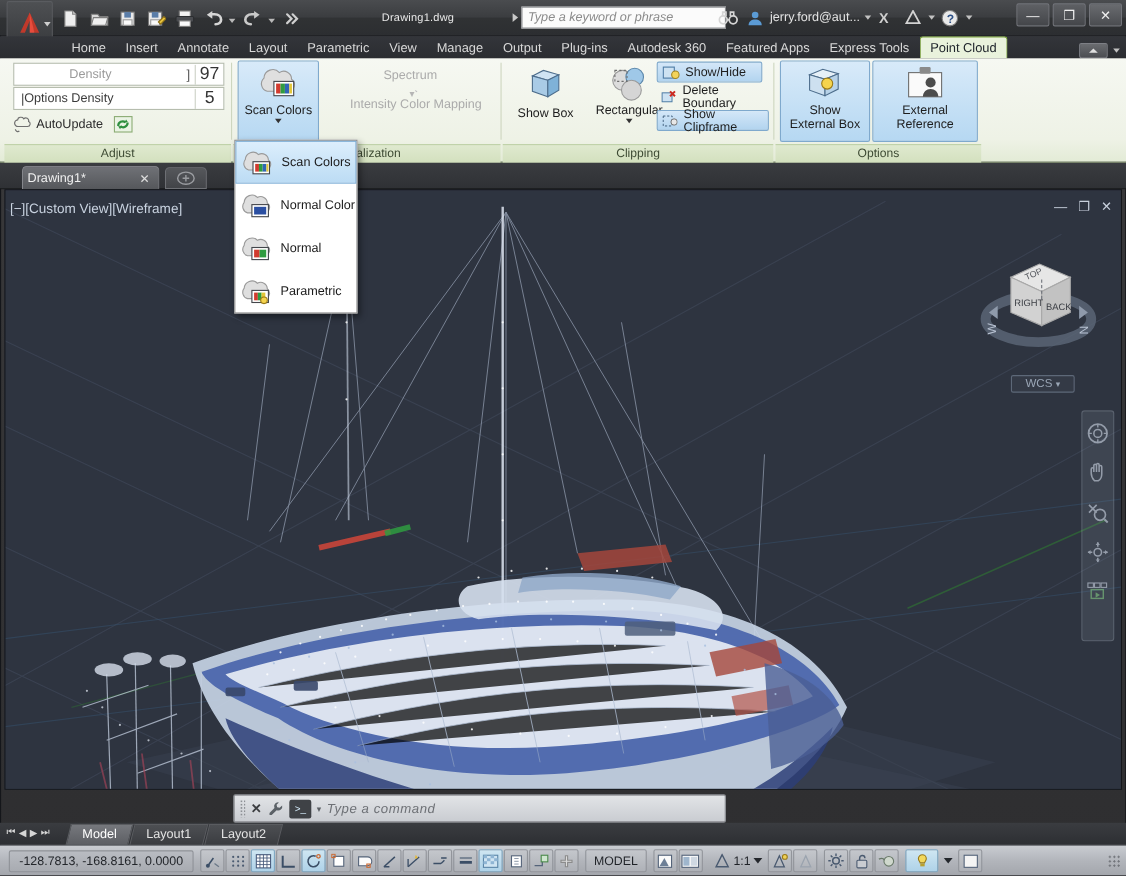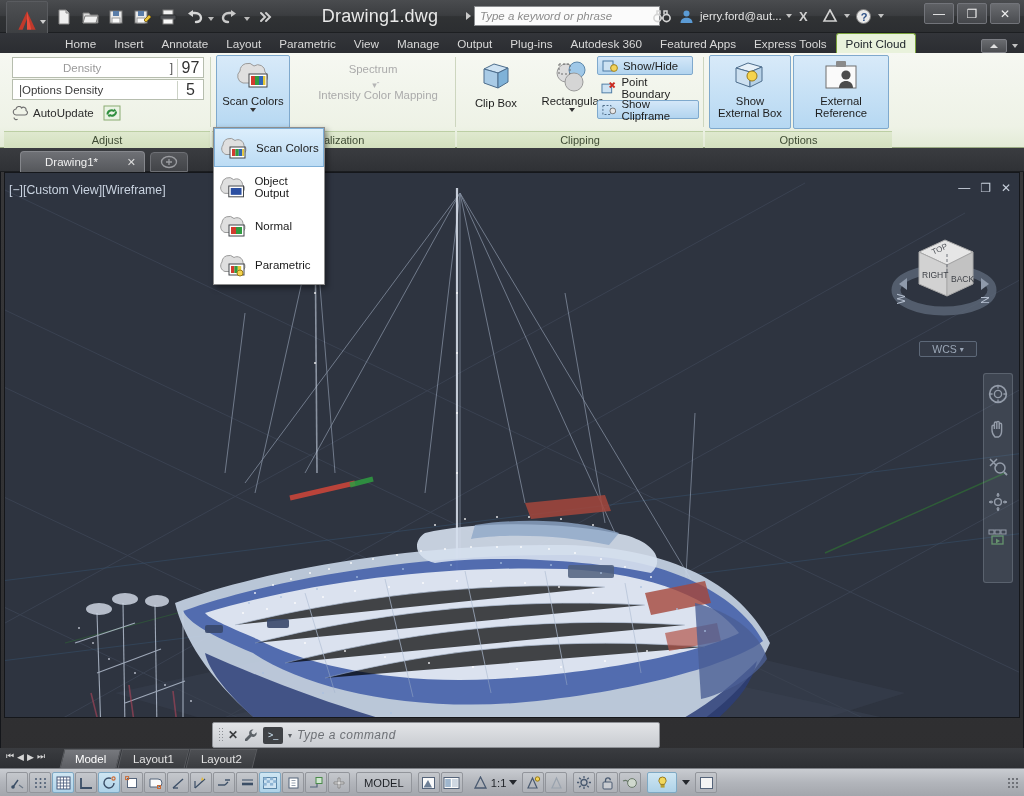--- a/index.html
+++ b/index.html
@@ -34,21 +34,21 @@
     position:absolute; left:40px; top:20px; width:0;height:0;
     border-left:3px solid transparent;border-right:3px solid transparent;
     border-top:4px solid #cfcfcf;
   }
   .qat{ position:absolute; left:52px; top:5px; height:24px; display:flex; align-items:center; gap:2px;}
   .qicon{ width:24px;height:22px; display:flex;align-items:center;justify-content:center; border-radius:2px;}
   .qcaret{width:0;height:0;border-left:3px solid transparent;border-right:3px solid transparent;border-top:4px solid #b9b9b9;margin:4px 2px 0 0;}
   .doc-title{
     position:absolute; left:280px; top:0; width:200px; height:33px;
     display:flex;align-items:center;justify-content:center;
-    color:#e9e9e9; font-size:18px; letter-spacing:.2px;
+    color:#e9e9e9; font-size:10px; letter-spacing:.2px;
   }
   .search-wrap{
     position:absolute; left:466px; top:6px; width:194px; height:20px;
     display:flex; align-items:center;
   }
   .search-arrow{
     width:0;height:0;border-top:4px solid transparent;border-bottom:4px solid transparent;
     border-left:5px solid #c9c9c9; margin-right:3px;
   }
   .search-box{
@@ -157,21 +157,21 @@
     position:absolute; left:0; top:148px; width:1024px; height:24px;
     background:linear-gradient(180deg,#3a3c40 0%,#2f3135 100%);
     border-bottom:1px solid #1b1d20;
   }
   .doctab{
     position:absolute; left:20px; top:3px; width:125px; height:21px;
     background:linear-gradient(180deg,#6f7176,#55575b);
     border:1px solid #85878c; border-bottom:none; border-radius:4px 4px 0 0;
     display:flex; align-items:center; color:#f0f0f0; font-size:11.5px;
   }
-  .doctab .t{ margin-left:24px; }
+  .doctab .t{ margin-left:4px; }
   .doctab .x{ margin-left:auto; margin-right:8px; color:#dcdcdc; font-size:11px;}
   .newtab{
     position:absolute; left:150px; top:4px; width:38px; height:20px;
     background:linear-gradient(180deg,#55575b,#424448);
     border:1px solid #6d6f74; border-radius:4px 4px 0 0;
     display:flex;align-items:center;justify-content:center;
   }
 
   
   .canvas-outer{
@@ -479,21 +479,21 @@
     <div class="panel-sep" style="left:455px;"></div>
 
     <div class="panel" style="left:457px; width:246px;">
       <div class="panel-body">
         <div class="bigbtn" style="left:2px;">
           <svg width="40" height="36" viewBox="0 0 40 36">
             <path d="M8 10l10-5 14 4-10 5z" fill="#cfe3f3" stroke="#4d6d8c"></path>
             <path d="M8 10v14l14 5V14z" fill="#a9cbe6" stroke="#4d6d8c"></path>
             <path d="M22 14l10-5v14l-10 6z" fill="#7fb2d8" stroke="#4d6d8c"></path>
           </svg>
-          <div class="lbl">Clip Box</div>
+          <div class="lbl">Show Box</div>
         </div>
         <div class="bigbtn" style="left:78px;">
           <svg width="40" height="34" viewBox="0 0 40 34">
             <circle cx="14" cy="14" r="9" fill="#dcdcdc" stroke="#9a9a9a"></circle>
             <circle cx="25" cy="11" r="8" fill="#9fc8e8" stroke="#5b87ab"></circle>
             <circle cx="22" cy="23" r="9" fill="#d5d5d5" stroke="#9a9a9a"></circle>
             <rect x="7" y="5" width="11" height="10" fill="none" stroke="#6d6d6d" stroke-dasharray="2 2"></rect>
           </svg>
           <div class="lbl">Rectangular</div>
           <div class="dncaret"></div>
@@ -503,21 +503,21 @@
             <rect x="1" y="2" width="10" height="10" fill="#cde2f2" stroke="#4d7ba4"></rect>
             <circle cx="12" cy="9" r="3.4" fill="#f3d35a" stroke="#a08322"></circle>
           </svg>
           <span>Show/Hide</span>
         </div>
         <div class="smallrow" style="left:140px; top:25px; width:104px;">
           <svg width="16" height="14" viewBox="0 0 16 14">
             <rect x="1" y="3" width="10" height="9" fill="#cde2f2" stroke="#4d7ba4"></rect>
             <path d="M9 1.5l5 5M14 1.5l-5 5" stroke="#cc2a20" stroke-width="2"></path>
           </svg>
-          <span>Point Boundary</span>
+          <span>Delete Boundary</span>
         </div>
         <div class="smallrow sel" style="left:140px; top:47px; width:102px;">
           <svg width="16" height="14" viewBox="0 0 16 14">
             <rect x="1" y="2" width="9" height="10" fill="none" stroke="#42607d" stroke-dasharray="2.2 1.8"></rect>
             <circle cx="12" cy="8" r="3.2" fill="#e7e7e7" stroke="#707070"></circle>
           </svg>
           <span>Show Clipframe</span>
         </div>
       </div>
       <div class="panel-title">Clipping</div>
@@ -563,21 +563,21 @@
         <rect x="23.2" y="15" width="1.8" height="7" fill="#e2c637"></rect>
       </svg>
       <span>Scan Colors</span>
     </div>
     <div class="dd-item">
       <svg width="30" height="28" viewBox="0 0 30 28">
         <path d="M4 11a7 7 0 0112-4.5 6 6 0 019 5 5 5 0 01-2.5 9H7A6 6 0 014 11z" fill="#dfdfdf" stroke="#9a9a9a"></path>
         <rect x="11" y="13" width="15" height="11" fill="#fff" stroke="#43464b"></rect>
         <rect x="13" y="15" width="11" height="7" fill="#2b4fa2"></rect>
       </svg>
-      <span>Object Output</span>
+      <span>Normal Color</span>
     </div>
     <div class="dd-item">
       <svg width="30" height="28" viewBox="0 0 30 28">
         <path d="M4 11a7 7 0 0112-4.5 6 6 0 019 5 5 5 0 01-2.5 9H7A6 6 0 014 11z" fill="#dfdfdf" stroke="#9a9a9a"></path>
         <rect x="11" y="13" width="15" height="11" fill="#fff" stroke="#43464b"></rect>
         <rect x="13" y="15" width="5" height="7" fill="#d23b2f"></rect>
         <rect x="18" y="15" width="6" height="7" fill="#2f9c40"></rect>
       </svg>
       <span>Normal</span>
     </div>
@@ -893,20 +893,21 @@
       <div class="ltab">
         <span>Layout1</span>
       </div>
       <div class="ltab">
         <span>Layout2</span>
       </div>
     </div>
   </div>
 
   <div class="statusbar">
+    <div class="coords">-128.7813, -168.8161, 0.0000</div>
 
     <div class="sgroup">
       <div class="sbtn">
         <svg width="15" height="14" viewBox="0 0 15 14">
             <path d="M3 11l5-7" stroke="#3b4e66" stroke-width="1.4"></path>
             <circle cx="3" cy="11" r="1.8" fill="#3b4e66"></circle>
             <path d="M9 9l4 3" stroke="#6b7887" stroke-width="1.2"></path>
           </svg>
       </div>
       <div class="sbtn">

